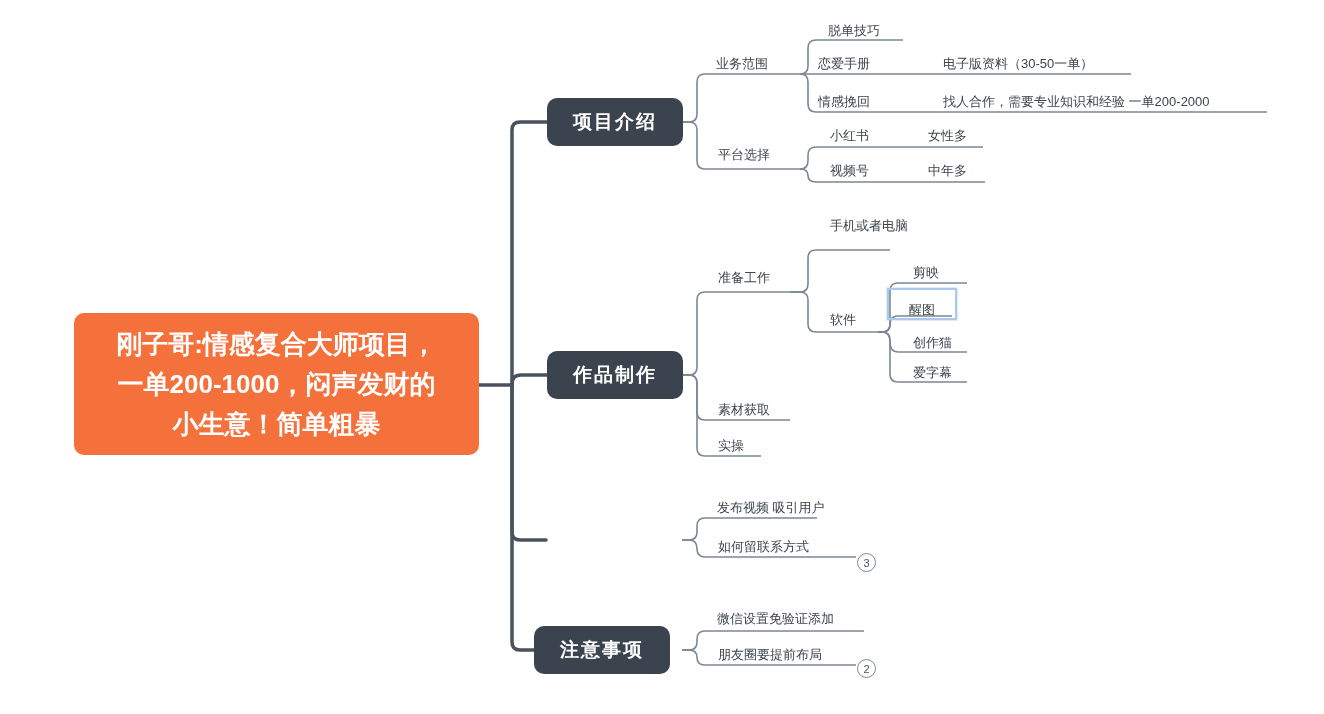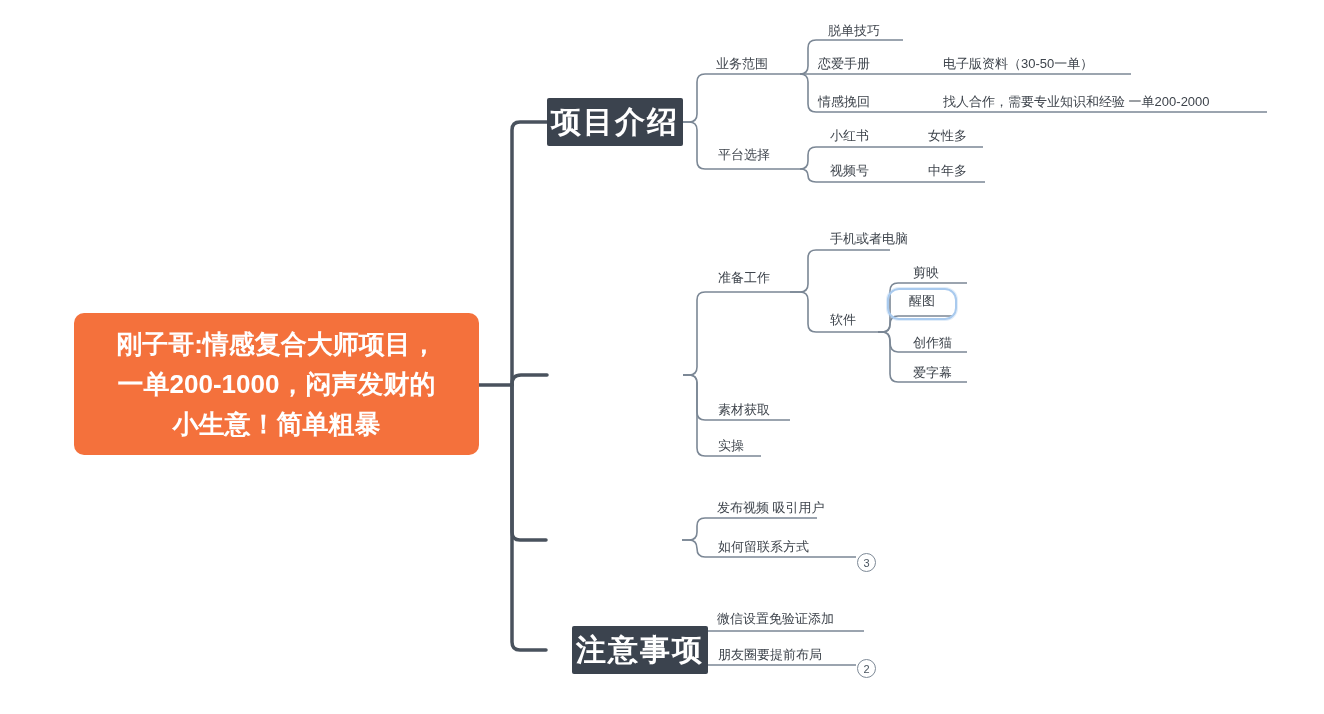--- a/index.html
+++ b/index.html
@@ -7,32 +7,32 @@
   .canvas{position:relative;width:1324px;height:714px;background:#ffffff;overflow:hidden;}
   .connectors{position:absolute;left:0;top:0;width:1324px;height:714px;}
   .root-node{
     position:absolute;left:74px;top:313px;width:405px;height:142px;
     background:#F4713C;border-radius:10px;color:#ffffff;
     font-size:26px;line-height:40px;font-weight:bold;text-align:center;
     white-space:pre-line;display:flex;align-items:center;justify-content:center;
     box-sizing:border-box;padding:0 6px;
   }
   .branch-node{
-    position:absolute;width:136px;height:48px;background:#3B434E;border-radius:2px;
-    color:#ffffff;font-size:30px;font-weight:bold;letter-spacing:2px;
+    position:absolute;width:136px;height:48px;background:#3B434E;border-radius:10px;
+    color:#ffffff;font-size:19px;font-weight:bold;letter-spacing:2px;
     display:flex;align-items:center;justify-content:center;box-sizing:border-box;
   }
   .topic{
     position:absolute;font-size:13px;color:#3E444C;white-space:nowrap;line-height:16px;
   }
   .topic.selected{
-    border:2px solid #A9CAEE;border-radius:12px;background:transparent;
+    border:2px solid #A9CAEE;border-radius:0;background:transparent;
     display:flex;align-items:flex-start;justify-content:center;
     box-shadow:0 0 0 1px rgba(169,202,238,0.35);
-    box-sizing:border-box;padding-top:3px;
+    box-sizing:border-box;padding-top:12px;
   }
   .badge{
     position:absolute;width:19px;height:19px;border-radius:50%;
     border:1.5px solid #7E8A97;background:#ffffff;color:#4A5560;
     font-size:11px;display:flex;align-items:center;justify-content:center;
     box-sizing:border-box;
   }
 </style>
 </head>
 <body>
@@ -71,36 +71,37 @@
       <path d="M 682 650 H 689 Q 697 650 697 642 V 639 Q 697 631 705 631 H 864"></path>
       <path d="M 682 650 H 689 Q 697 650 697 657.5 Q 697 665 705 665 H 856"></path>
     </g>
   </svg>
 
   <div class="root-node">刚子哥:情感复合大师项目，
 一单200-1000，闷声发财的
 小生意！简单粗暴</div>
 
   <div class="branch-node" style="left:547px;top:98px;">项目介绍</div>
-  <div class="branch-node" style="left:572px;top:626px;">注意事项</div>
+  <div class="branch-node" style="left:547px;top:351px;">作品制作</div>
+  <div class="branch-node" style="left:534px;top:626px;">注意事项</div>
 
   <div class="topic" style="left:716px;top:56px;">业务范围</div>
   <div class="topic" style="left:828px;top:23px;">脱单技巧</div>
   <div class="topic" style="left:818px;top:56px;">恋爱手册</div>
   <div class="topic" style="left:943px;top:56px;">电子版资料（30-50一单）</div>
   <div class="topic" style="left:818px;top:94px;">情感挽回</div>
   <div class="topic" style="left:943px;top:94px;">找人合作，需要专业知识和经验 一单200-2000</div>
   <div class="topic" style="left:718px;top:147px;">平台选择</div>
   <div class="topic" style="left:830px;top:128px;">小红书</div>
   <div class="topic" style="left:928px;top:128px;">女性多</div>
   <div class="topic" style="left:830px;top:163px;">视频号</div>
   <div class="topic" style="left:928px;top:163px;">中年多</div>
 
   <div class="topic" style="left:718px;top:270px;">准备工作</div>
-  <div class="topic" style="left:830px;top:231px;">手机或者电脑</div>
+  <div class="topic" style="left:830px;top:218px;">手机或者电脑</div>
   <div class="topic" style="left:830px;top:312px;">软件</div>
   <div class="topic" style="left:913px;top:265px;">剪映</div>
   <div class="topic selected" style="left:887px;top:288px;width:70px;height:32px;">醒图</div>
   <div class="topic" style="left:913px;top:335px;">创作猫</div>
   <div class="topic" style="left:913px;top:365px;">爱字幕</div>
   <div class="topic" style="left:718px;top:402px;">素材获取</div>
   <div class="topic" style="left:718px;top:438px;">实操</div>
 
   <div class="topic" style="left:717px;top:500px;">发布视频 吸引用户</div>
   <div class="topic" style="left:718px;top:539px;">如何留联系方式</div>

